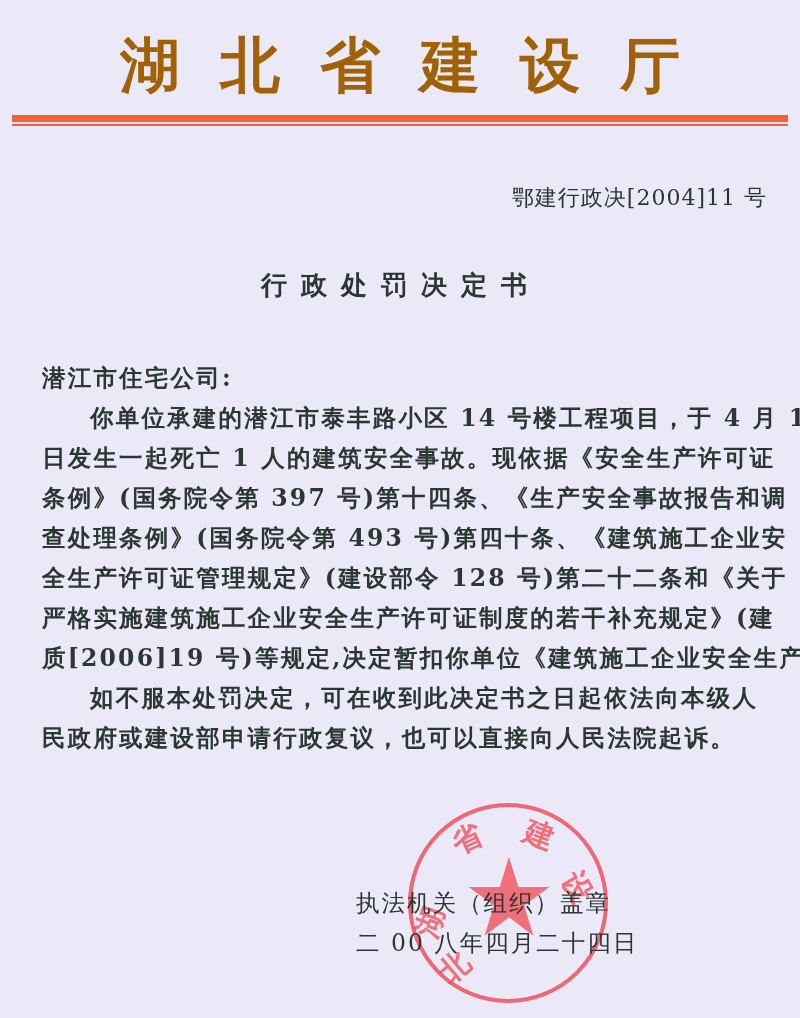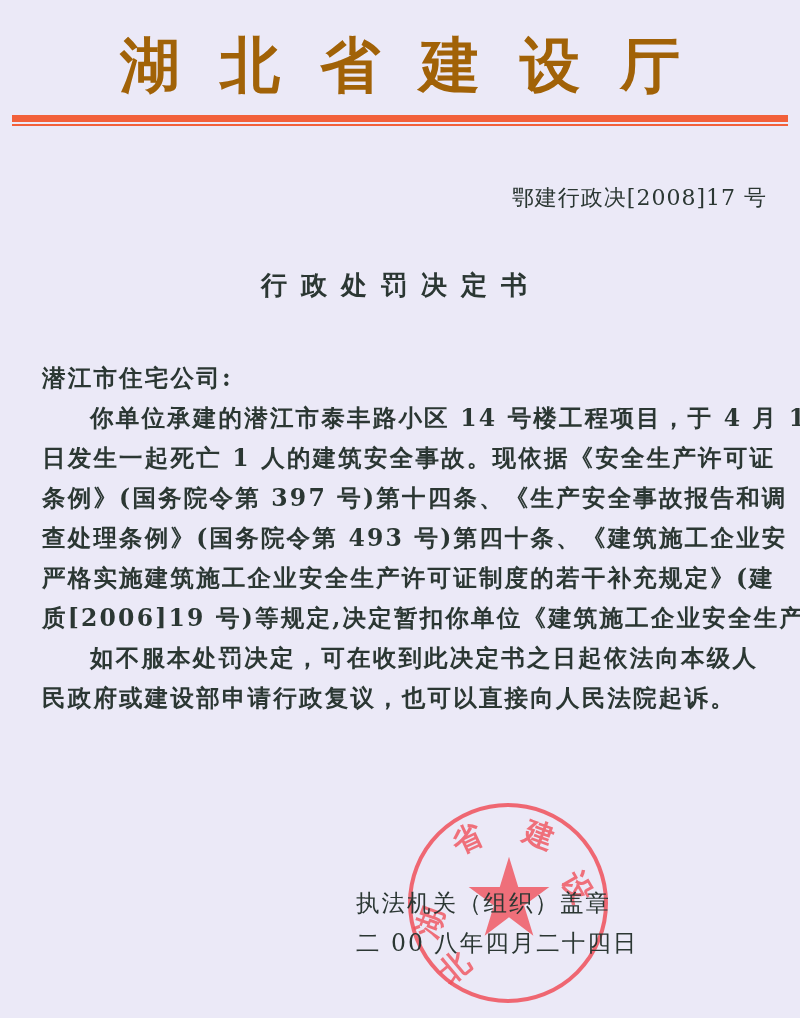--- a/index.html
+++ b/index.html
@@ -60,30 +60,31 @@
       letter-spacing: 2px;
     }
   </style>
 </head>
 <body>
 
 <div class="masthead">湖北省建设厅</div>
 <div class="rule-thick"></div>
 <div class="rule-thin"></div>
 
-<div class="doc-number">鄂建行政决[2008]17 号</div>
+<div class="doc-number">鄂建行政决[2004]11 号</div>
 
 <div class="doc-title">行政处罚决定书</div>
 
 <div class="body-text">
   <div class="line">潜江市住宅公司:</div>
   <div class="line indent">你单位承建的潜江市泰丰路小区 14 号楼工程项目，于 4 月 13</div>
   <div class="line">日发生一起死亡 1 人的建筑安全事故。现依据《安全生产许可证</div>
   <div class="line">条例》(国务院令第 397 号)第十四条、《生产安全事故报告和调</div>
   <div class="line">查处理条例》(国务院令第 493 号)第四十条、《建筑施工企业安</div>
+  <div class="line">全生产许可证管理规定》(建设部令 128 号)第二十二条和《关于</div>
   <div class="line">严格实施建筑施工企业安全生产许可证制度的若干补充规定》(建</div>
   <div class="line">质[2006]19 号)等规定,决定暂扣你单位《建筑施工企业安全生产</div>
   <div class="line indent">如不服本处罚决定，可在收到此决定书之日起依法向本级人</div>
   <div class="line">民政府或建设部申请行政复议，也可以直接向人民法院起诉。</div>
 </div>
 
 <div class="seal">
   <svg class="seal-star" viewBox="0 0 100 100">
     <polygon points="50,2 61,38 98,38 68,60 79,96 50,74 21,96 32,60 2,38 39,38" fill="rgba(240,80,90,0.8)"></polygon>
   </svg>

